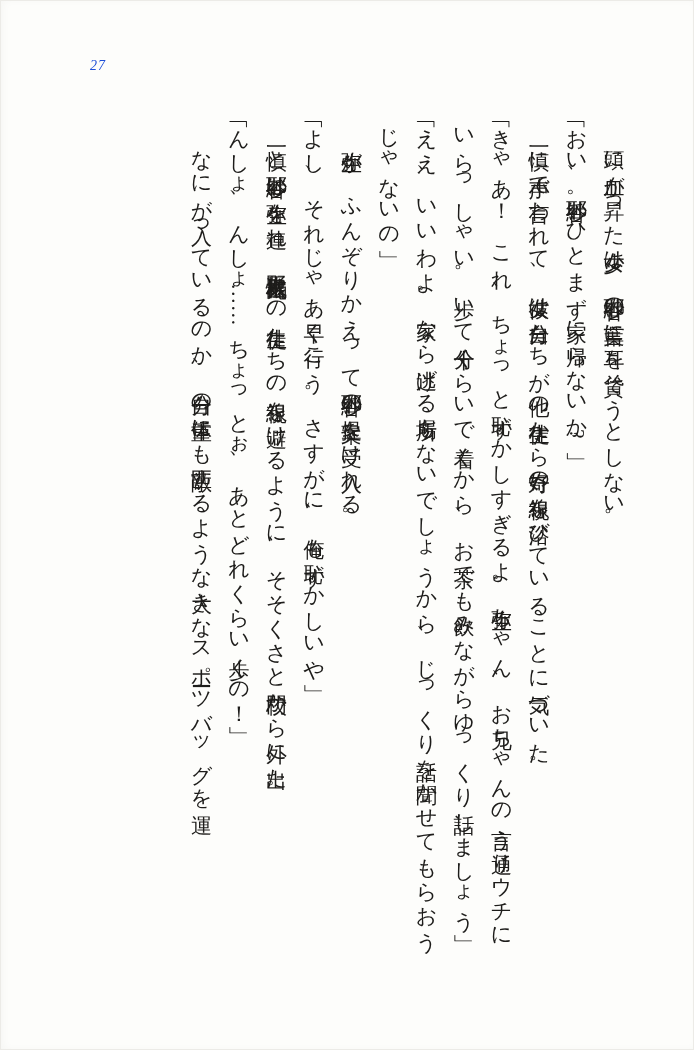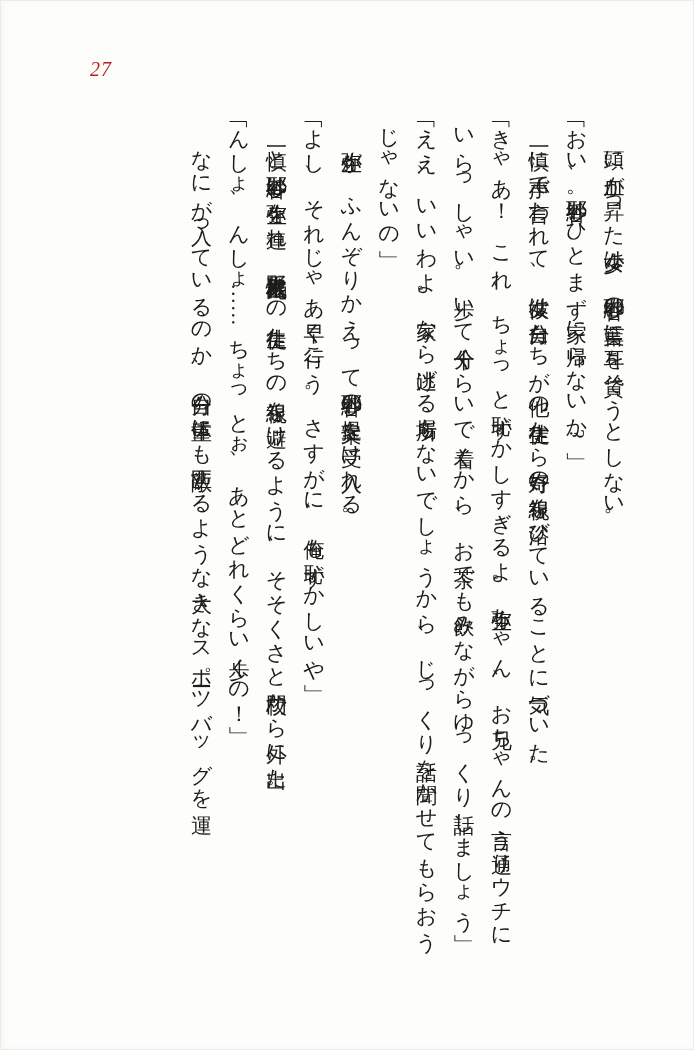--- a/index.html
+++ b/index.html
@@ -11,22 +11,22 @@
     background: #fdfdfb;
     box-shadow: inset 0 0 0 1px #ecebe7, inset 3px 0 8px rgba(0,0,0,0.03);
     overflow: hidden;
     font-family: "Liberation Serif", "DejaVu Serif", serif;
   }
   .page-number {
     position: absolute;
     top: 58px;
     left: 90px;
     font-style: italic;
-    font-size: 20px;
-    color: #b91c1c;
+    font-size: 14px;
+    color: #1d4ed8;
     letter-spacing: 1px;
   }
   .page-text {
     position: absolute;
     top: 114px;
     left: 68px;
     width: 564px;
     height: 827px;
     writing-mode: vertical-rl;
     text-orientation: mixed;

